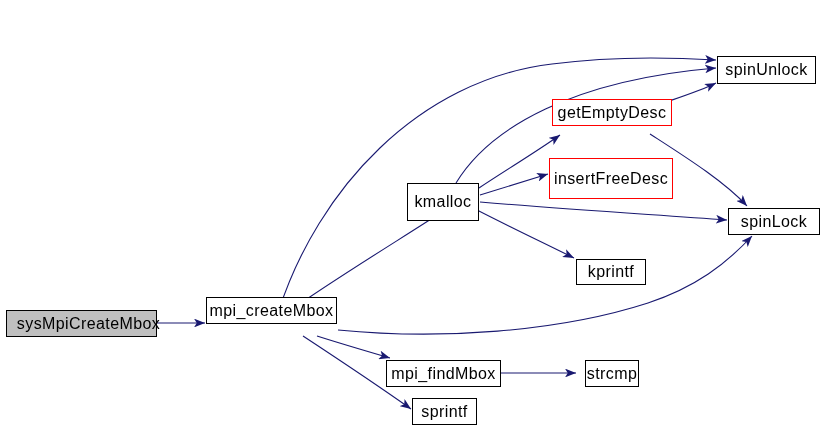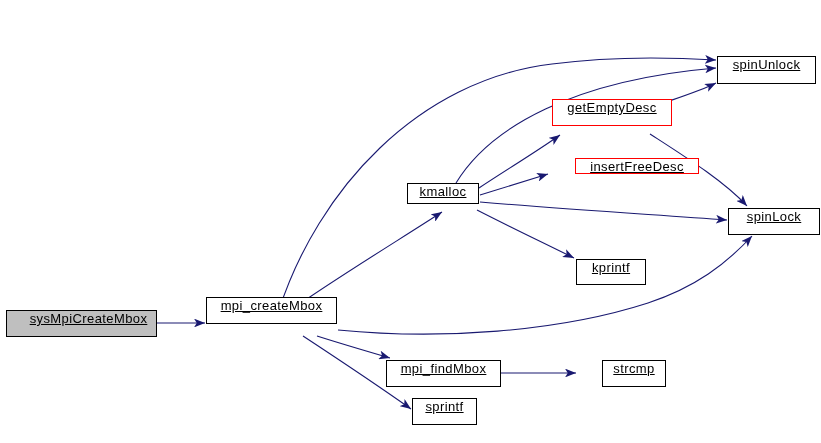--- a/index.html
+++ b/index.html
@@ -27,27 +27,27 @@
   }
   .arrowhead {
     fill: var(--edge-color, #191970);
   }
   .node {
     position: absolute;
     box-sizing: border-box;
     background: var(--node-fill, #ffffff);
     border: 1px solid var(--node-border, #000000);
     display: flex;
+    align-items: center;
     justify-content: center;
-    font-size: 13px;
+    font-size: 16px;
     letter-spacing: 0.4px;
     color: var(--text-color, #000000);
     white-space: nowrap;
     cursor: pointer;
-    text-decoration: underline;
   }
   .node.focus {
     background: var(--focus-fill, #bfbfbf);
     padding-left: 14px;
   }
   .node.red {
     border-color: var(--highlight-border, #ff0000);
   }
 </style>
 </head>
@@ -76,41 +76,41 @@
     <path class="edge" marker-end="url(#arrow)" d="M650,134 C684,156 724,181 747,206"></path>
     <path class="edge" marker-end="url(#arrow)" d="M501,373 L576,373"></path>
   </svg>
 
   <div class="node focus" style="left:6px;   top:310px; width:151px; height:27px">
     <span>sysMpiCreateMbox</span>
   </div>
   <div class="node" style="left:206px; top:297px; width:131px; height:27px">
     <span>mpi_createMbox</span>
   </div>
-  <div class="node" style="left:407px; top:183px; width:72px;  height:21px">
+  <div class="node" style="left:407px; top:183px; width:72px;  height:38px">
     <span>kmalloc</span>
   </div>
   <div class="node red" style="left:552px; top:99px; width:120px; height:27px">
     <span>getEmptyDesc</span>
   </div>
-  <div class="node red" style="left:575px; top:158px; width:124px; height:16px">
+  <div class="node red" style="left:549px; top:158px; width:124px; height:41px">
     <span>insertFreeDesc</span>
   </div>
   <div class="node" style="left:717px; top:56px;  width:99px;  height:28px">
     <span>spinUnlock</span>
   </div>
   <div class="node" style="left:728px; top:208px; width:92px;  height:27px">
     <span>spinLock</span>
   </div>
   <div class="node" style="left:576px; top:259px; width:70px;  height:26px">
     <span>kprintf</span>
   </div>
   <div class="node" style="left:386px; top:360px; width:115px; height:27px">
     <span>mpi_findMbox</span>
   </div>
-  <div class="node" style="left:602px; top:360px; width:64px;  height:27px">
+  <div class="node" style="left:585px; top:360px; width:54px;  height:27px">
     <span>strcmp</span>
   </div>
   <div class="node" style="left:412px; top:398px; width:65px;  height:27px">
     <span>sprintf</span>
   </div>
 
 </div>
 
 </body></html>

